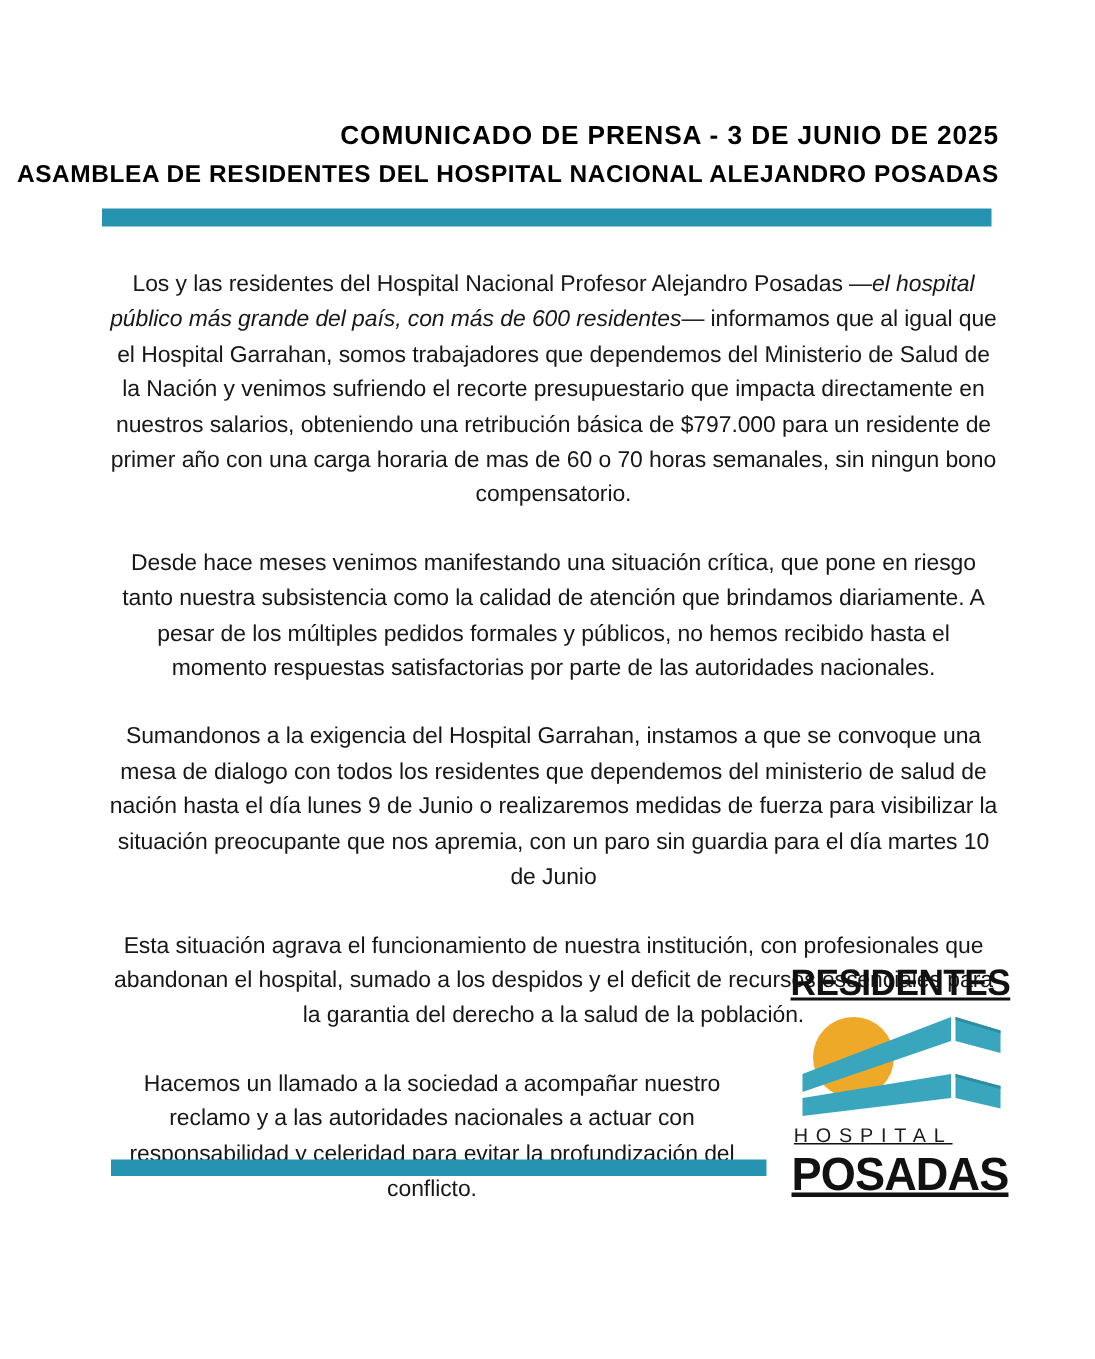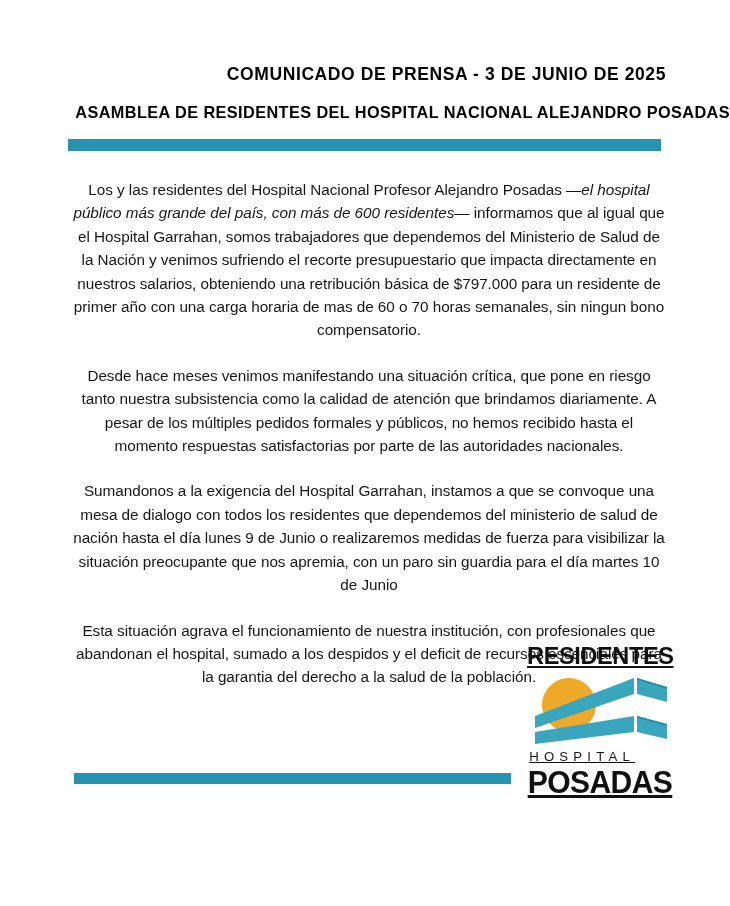--- a/index.html
+++ b/index.html
@@ -19,37 +19,38 @@
   .page {
     position: absolute;
     inset: 0;
     background: #ffffff;
   }
 
   
   .header {
     position: absolute;
     left: 0;
-    top: 64px;
+    top: 80px;
     width: 730px;
   }
   .headline-1 {
     text-align: right;
     padding-right: 64px;
     font-family: "Liberation Sans", sans-serif;
     font-weight: bold;
     font-size: 17.5px;
     letter-spacing: 0.6px;
     color: #000000;
     line-height: 1.25;
     white-space: nowrap;
   }
   .headline-2 {
-    margin-top: 16px;
+    margin-top: 4px;
     text-align: right;
+    padding-right: 64px;
     font-family: "Liberation Sans", sans-serif;
     font-weight: bold;
     font-size: 16.3px;
     letter-spacing: 0.4px;
     color: #000000;
     line-height: 1.25;
     white-space: nowrap;
   }
 
   .rule-top {
@@ -164,20 +165,21 @@
   <div class="body-col">
 
     <p class="para"><span>Los y las residentes del Hospital Nacional Profesor Alejandro Posadas —</span><em>el hospital público más grande del país, con más de 600 residentes</em><span>— informamos que al igual que el Hospital Garrahan, somos trabajadores que dependemos del Ministerio de Salud de la Nación y venimos sufriendo el recorte presupuestario que impacta directamente en nuestros salarios, obteniendo una retribución básica de $797.000 para un residente de primer año con una carga horaria de mas de 60 o 70 horas semanales, sin ningun bono compensatorio.</span></p>
 
     <p class="para">Desde hace meses venimos manifestando una situación crítica, que pone en riesgo tanto nuestra subsistencia como la calidad de atención que brindamos diariamente. A pesar de los múltiples pedidos formales y públicos, no hemos recibido hasta el momento respuestas satisfactorias por parte de las autoridades nacionales.</p>
 
     <p class="para"><span>Sumandonos a la exigencia del Hospital Garrahan, instamos a que se convoque una mesa de dialogo con todos los residentes que dependemos del ministerio de salud de nación hasta el día </span><strong>lunes 9 de Junio</strong><span> o realizaremos medidas de fuerza para visibilizar la situación preocupante que nos apremia, con un paro sin guardia para el día </span><strong>martes 10 de Junio</strong></p>
 
     <p class="para">Esta situación agrava el funcionamiento de nuestra institución, con profesionales que abandonan el hospital, sumado a los despidos y el deficit de recursos escenciales para la garantia del derecho a la salud de la población.</p>
 
+    <p class="para para-narrow">Hacemos un llamado a la sociedad a acompañar nuestro reclamo y a las autoridades nacionales a actuar con responsabilidad y celeridad para evitar la profundización del conflicto.</p>
 
   </div>
 
   <div class="rule-bottom"></div>
 
   <div class="logo">
 
     <div class="logo-residentes">RESIDENTES</div>
 
     <div class="logo-mark">

